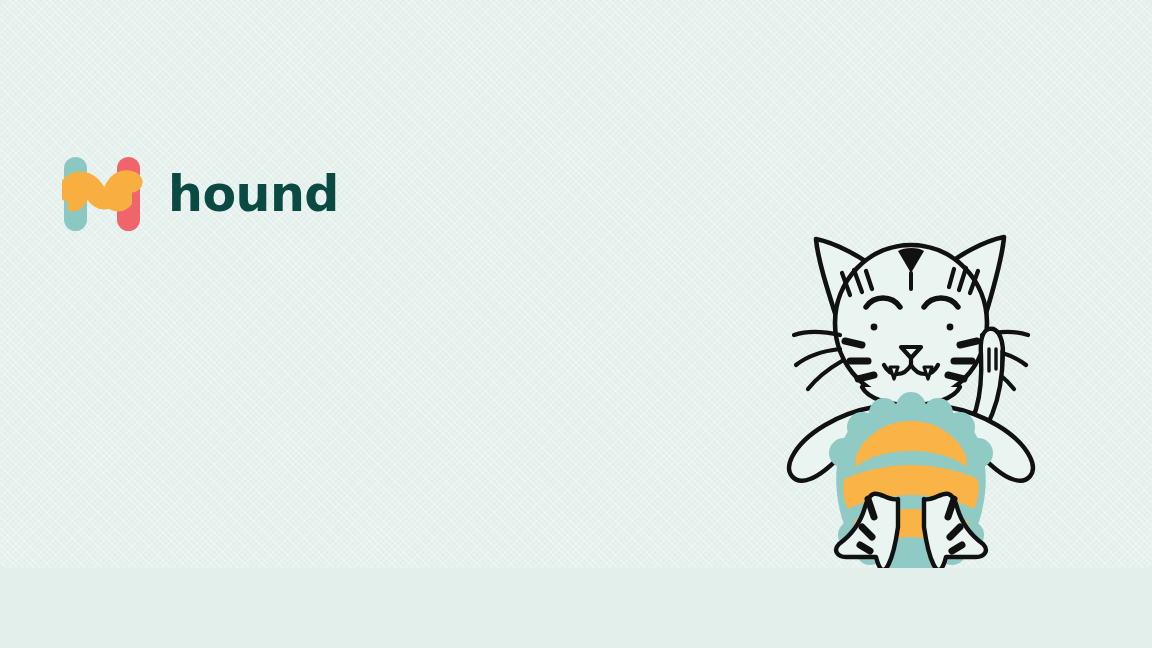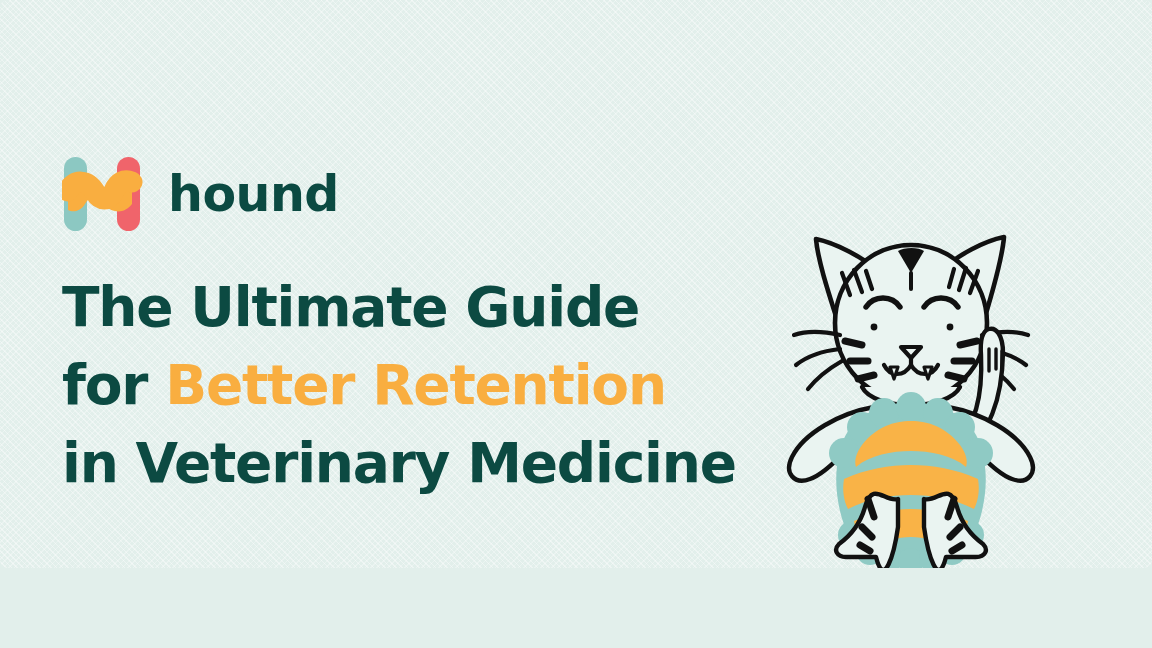--- a/index.html
+++ b/index.html
@@ -92,25 +92,20 @@
   <div class="logo">
     <svg class="logo-mark" viewBox="0 0 84 78">
       <rect x="2" y="2" width="23" height="74" rx="11.5" fill="#8cc8c2"></rect>
       <rect x="55" y="2" width="23" height="74" rx="11.5" fill="#f0646b"></rect>
       <path d="M6 36 C12 23, 26 25, 33 37 C38 46, 47 47, 52 36 C56 27, 62 24, 70 27 L70 49 C62 60, 48 58, 41 48 C36 41, 28 40, 23 49 C19 56, 11 58, 6 55 Z" fill="#f9ae40"></path>
       <path d="M6 36 C12 23, 26 25, 33 37 C38 46, 47 47, 52 36 C56 27, 62 24, 70 27" fill="none" stroke="#f9ae40" stroke-width="21" stroke-linecap="round" stroke-linejoin="round"></path>
     </svg>
     <div class="logo-word">hound</div>
   </div>
 
-  <div class="headline">
-    <div class="hl-line">The Ultimate Guide</div>
-    <div class="hl-line"><span>for </span><span class="hl-accent">Better Retention</span></div>
-    <div class="hl-line">in Veterinary Medicine</div>
-  </div>
 
   <div class="cat-wrap">
     <svg class="cat-svg" viewBox="0 0 310 440">
       <g fill="none" stroke="#111111" stroke-width="4.2" stroke-linecap="round" stroke-linejoin="round">
 
         <path d="M72 180 C62 148, 48 108, 46 84 C66 88, 92 102, 112 118" fill="#eaf4f1" stroke-width="4.6"></path>
         <path d="M170 116 C188 100, 214 86, 234 82 C232 106, 220 146, 210 178" fill="#eaf4f1" stroke-width="4.6"></path>
 
         <ellipse cx="141" cy="168" rx="76" ry="78" fill="#eaf4f1" stroke-width="4.6"></ellipse>
 

